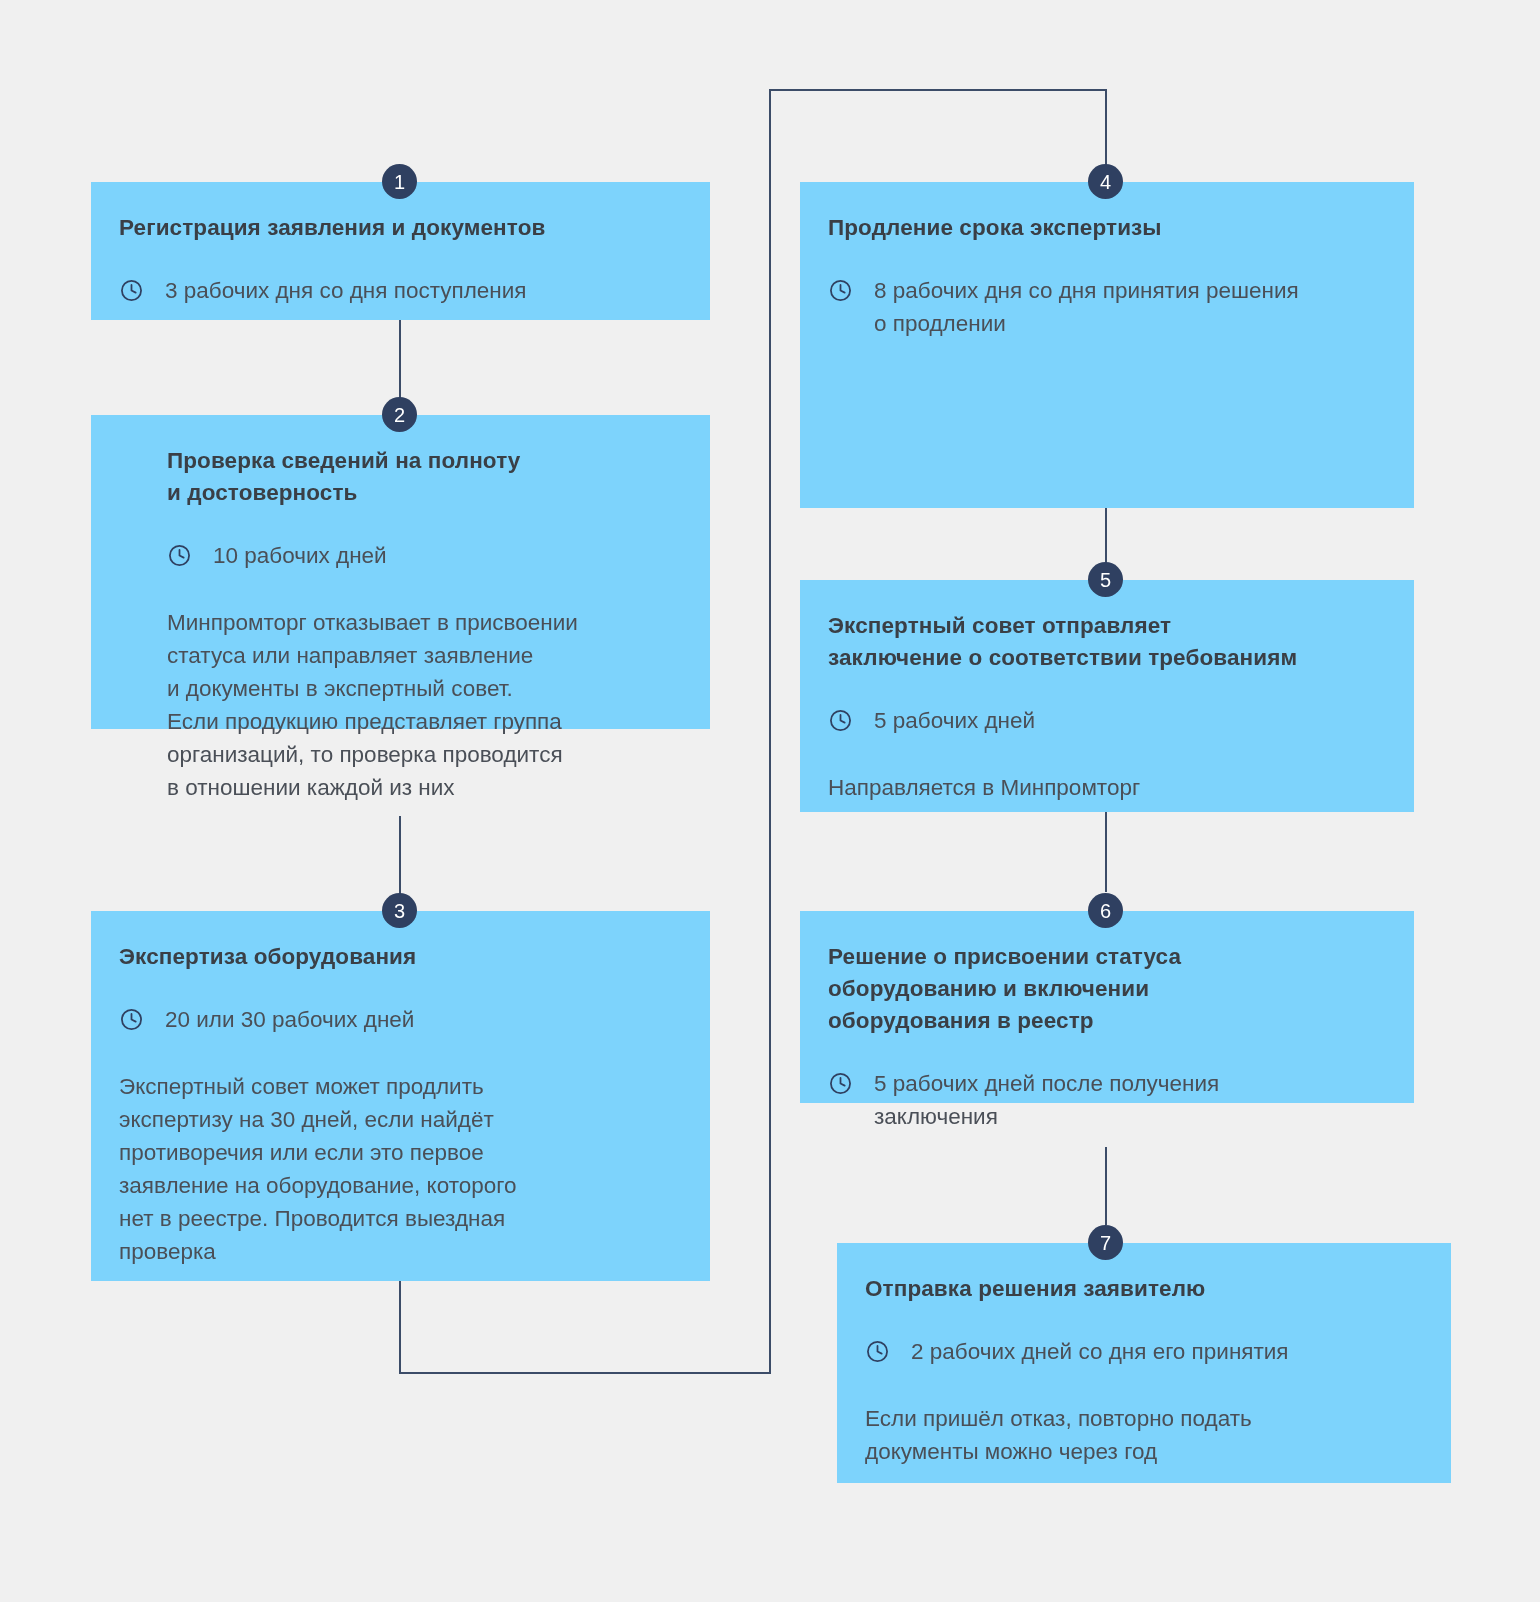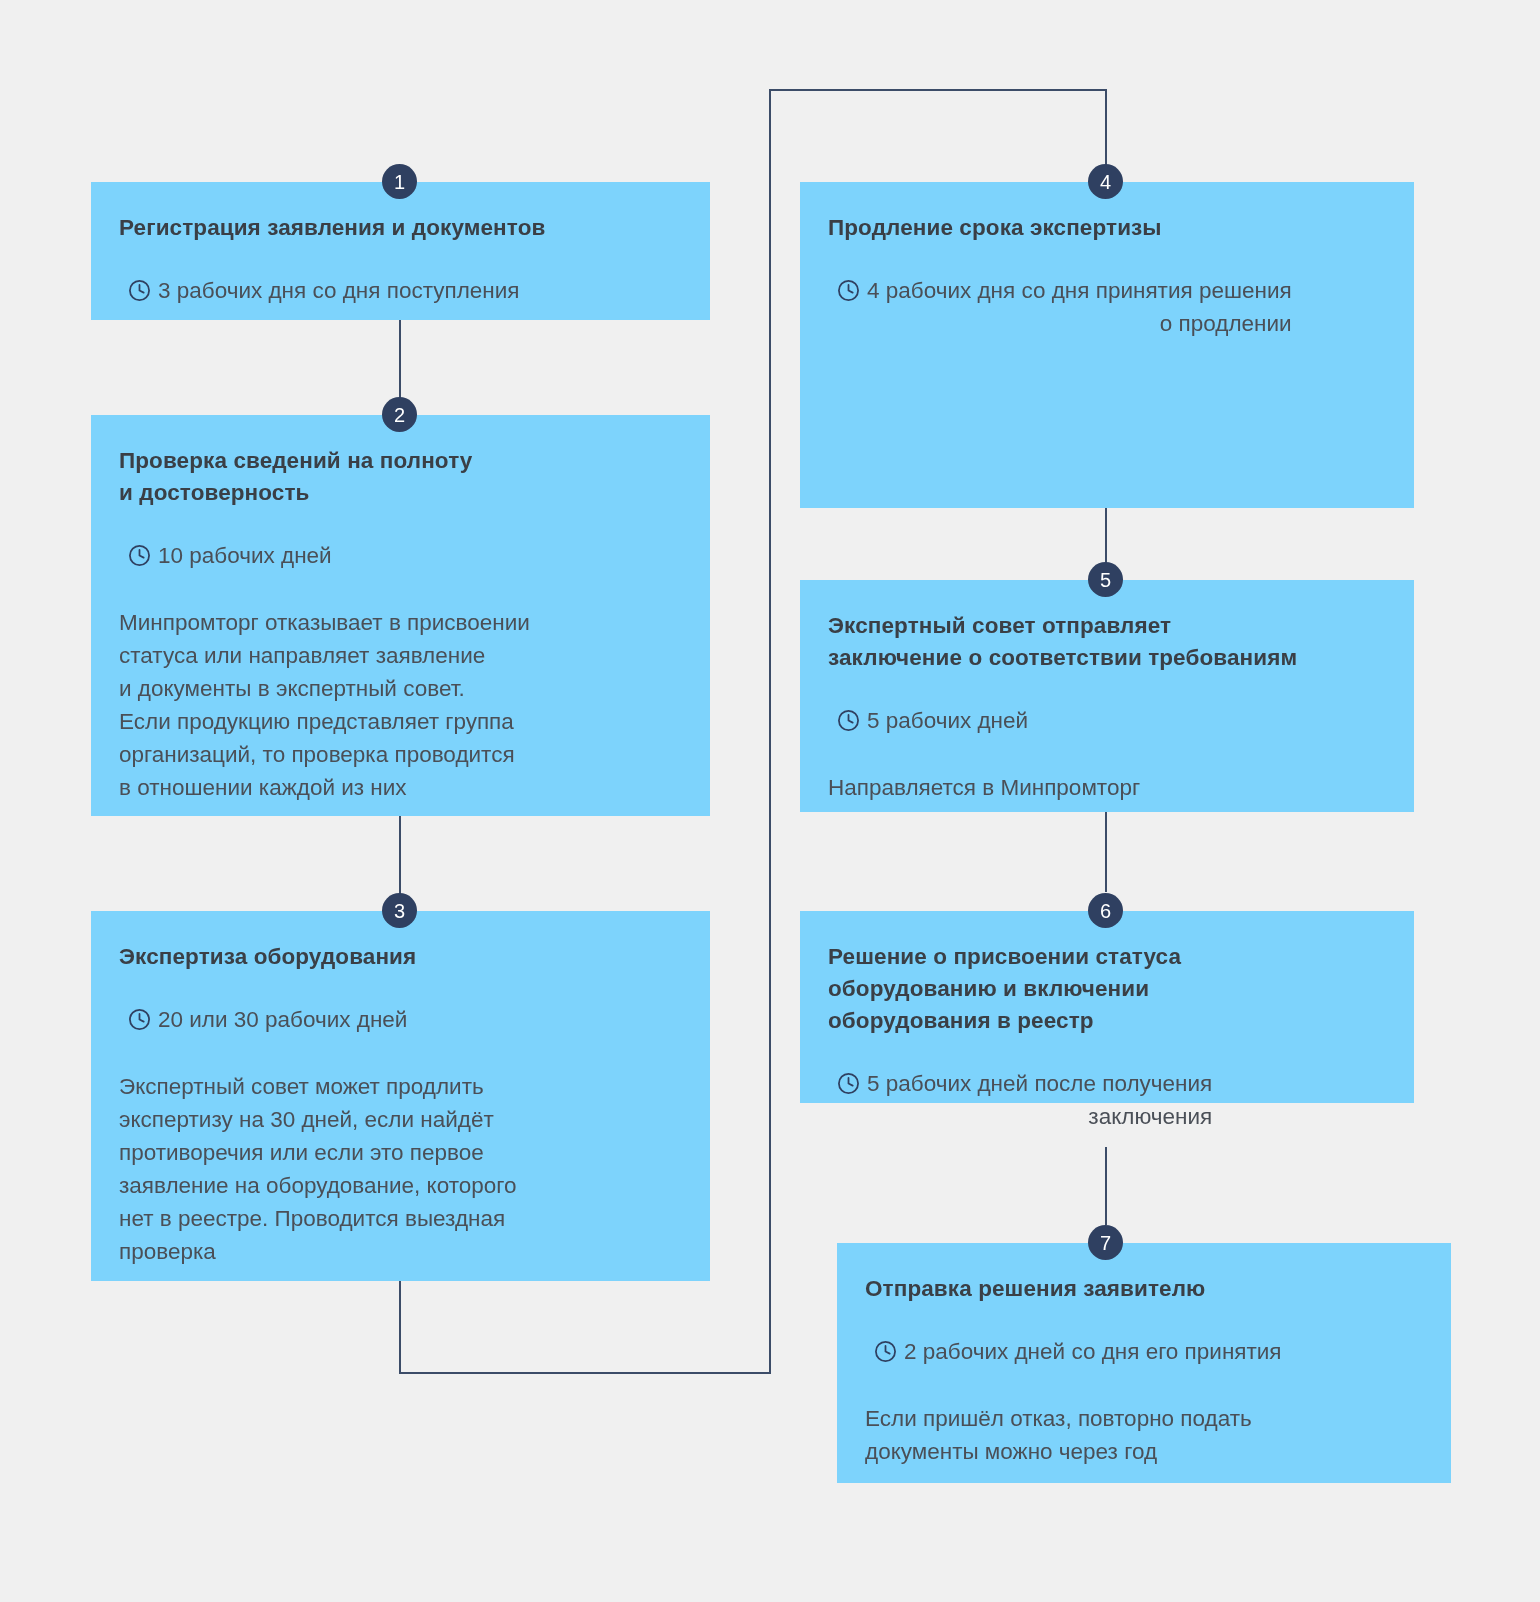--- a/index.html
+++ b/index.html
@@ -32,23 +32,22 @@
     font-weight:bold;
     color:#3a3f46;
     line-height:1.42;
     letter-spacing:0.1px;
     margin:0 0 30px 0;
     white-space:pre-line;
   }
   .meta-row{
     display:flex;
     align-items:flex-start;
-    gap:6px;
-    margin:8px;
-    text-align:right;
+    gap:21px;
+    margin:0;
   }
   .clock{
     flex:0 0 auto;
     width:25px;height:25px;
     margin-top:4px;
   }
   .meta-text{
     font-size:22.5px;
     color:#4a4f57;
     line-height:1.47;
@@ -111,21 +110,21 @@
           </svg>
         </span>
         <span class="meta-text">3 рабочих дня со дня поступления</span>
       </div>
     </div>
   </div>
   <div class="badge" style="left:382px;top:164px;">
     <span>1</span>
   </div>
 
-  <div class="card" style="left:91px;top:415px;width:619px;height:401px;">
+  <div class="card" style="left:91px;top:415px;width:619px;height:314px;padding-left:48px;">
     <div class="card-inner">
       <div class="card-title">Проверка сведений на полноту
 и достоверность</div>
       <div class="meta-row">
         <span class="clock">
           <svg viewBox="0 0 24 24" width="25" height="25" fill="none" stroke="#2f4061" stroke-width="1.7">
             <circle cx="12" cy="12" r="9.2"></circle>
             <path d="M12 6.6 V12 L16 14" stroke-linecap="round" stroke-linejoin="round"></path>
           </svg>
         </span>
@@ -170,21 +169,21 @@
   <div class="card" style="left:800px;top:182px;width:614px;height:326px;">
     <div class="card-inner" style="padding-right:4px;">
       <div class="card-title">Продление срока экспертизы</div>
       <div class="meta-row">
         <span class="clock">
           <svg viewBox="0 0 24 24" width="25" height="25" fill="none" stroke="#2f4061" stroke-width="1.7">
             <circle cx="12" cy="12" r="9.2"></circle>
             <path d="M12 6.6 V12 L16 14" stroke-linecap="round" stroke-linejoin="round"></path>
           </svg>
         </span>
-        <span class="meta-text" style="white-space:pre;">4 рабочих дня со дня принятия решения
+        <span class="meta-text" style="white-space:pre;">8 рабочих дня со дня принятия решения
 о продлении</span>
       </div>
     </div>
   </div>
   <div class="badge" style="left:1088px;top:164px;">
     <span>4</span>
   </div>
 
   <div class="card" style="left:800px;top:580px;width:614px;height:232px;">
     <div class="card-inner" style="padding-right:12px;">

